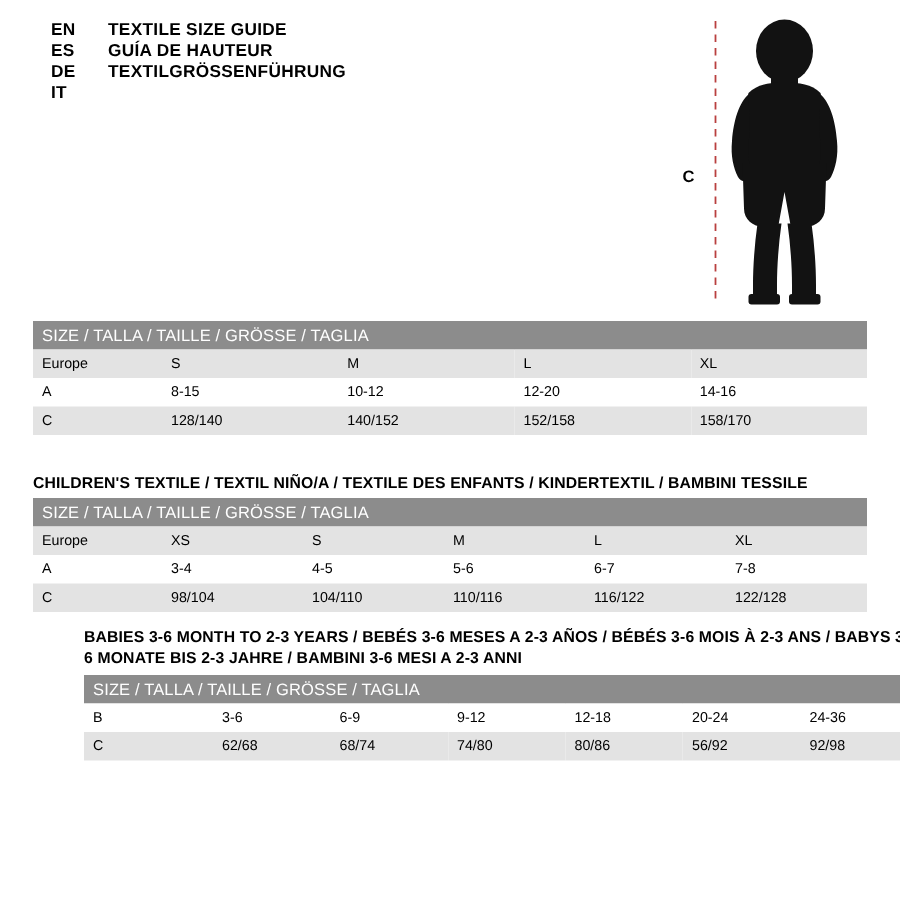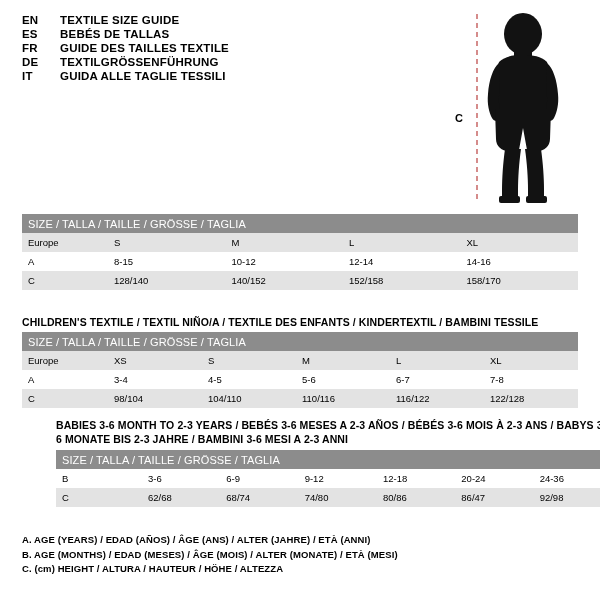--- a/index.html
+++ b/index.html
@@ -17,21 +17,21 @@
   .page {
     position: relative;
     width: 600px;
     height: 600px;
     box-sizing: border-box;
   }
 
   
   .header {
     position: absolute;
-    left: 22px;
+    left: 34px;
     top: 14px;
     width: 420px;
   }
   .header-row {
     display: flex;
     align-items: baseline;
     margin-bottom: 2px;
   }
   .lang-code {
     width: 38px;
@@ -126,33 +126,28 @@
 
 <div class="page">
 
   <div class="header">
     <div class="header-row">
       <span class="lang-code">EN</span>
       <span class="lang-title">TEXTILE SIZE GUIDE</span>
     </div>
     <div class="header-row">
       <span class="lang-code">ES</span>
-      <span class="lang-title">BEBÉS DE TALLAS</span>
-    </div>
-    <div class="header-row">
-      <span class="lang-code">FR</span>
-      <span class="lang-title">GUIDE DES TAILLES TEXTILE</span>
+      <span class="lang-title">GUÍA DE HAUTEUR</span>
     </div>
     <div class="header-row">
       <span class="lang-code">DE</span>
       <span class="lang-title">TEXTILGRÖSSENFÜHRUNG</span>
     </div>
     <div class="header-row">
       <span class="lang-code">IT</span>
-      <span class="lang-title">GUIDA ALLE TAGLIE TESSILI</span>
     </div>
   </div>
 
   <div class="figure">
     <span class="c-label">C</span>
     <svg width="135" height="200" viewBox="0 0 135 200">
 
       <line x1="22" y1="6" x2="22" y2="194" stroke="#b9403f" stroke-width="1.2" stroke-dasharray="5,4"></line>
       <g fill="#121212">
 
@@ -201,21 +196,21 @@
           <td class="label">Europe</td>
           <td>S</td>
           <td>M</td>
           <td>L</td>
           <td>XL</td>
         </tr>
         <tr class="plain">
           <td class="label">A</td>
           <td>8-15</td>
           <td>10-12</td>
-          <td>12-14</td>
+          <td>12-20</td>
           <td>14-16</td>
         </tr>
         <tr class="shade">
           <td class="label">C</td>
           <td>128/140</td>
           <td>140/152</td>
           <td>152/158</td>
           <td>158/170</td>
         </tr>
       </tbody>
@@ -289,26 +284,21 @@
           <td>12-18</td>
           <td>20-24</td>
           <td>24-36</td>
         </tr>
         <tr class="shade">
           <td class="label">C</td>
           <td>62/68</td>
           <td>68/74</td>
           <td>74/80</td>
           <td>80/86</td>
-          <td>86/47</td>
+          <td>56/92</td>
           <td>92/98</td>
         </tr>
       </tbody>
     </table>
   </div>
 
-  <div class="legend">
-    <div>A. AGE (YEARS) / EDAD (AÑOS) / ÂGE (ANS) / ALTER (JAHRE) / ETÀ (ANNI)</div>
-    <div>B. AGE (MONTHS) / EDAD (MESES) / ÂGE (MOIS) / ALTER (MONATE) / ETÀ (MESI)</div>
-    <div>C. (cm) HEIGHT / ALTURA / HAUTEUR / HÖHE / ALTEZZA</div>
-  </div>
 
 </div>
 
 </body></html>

